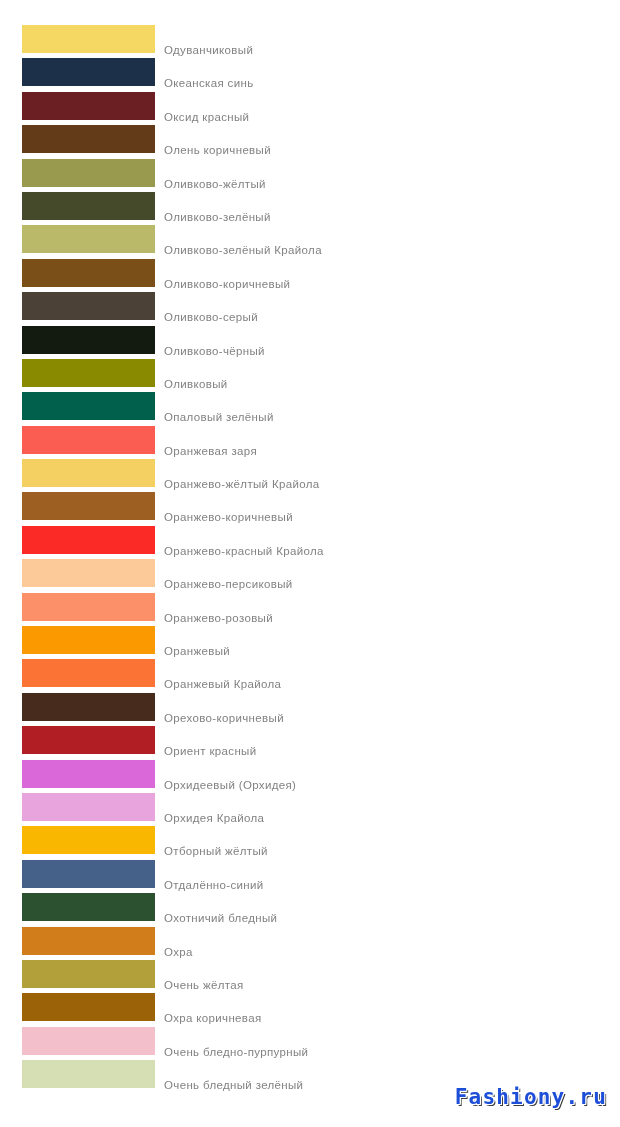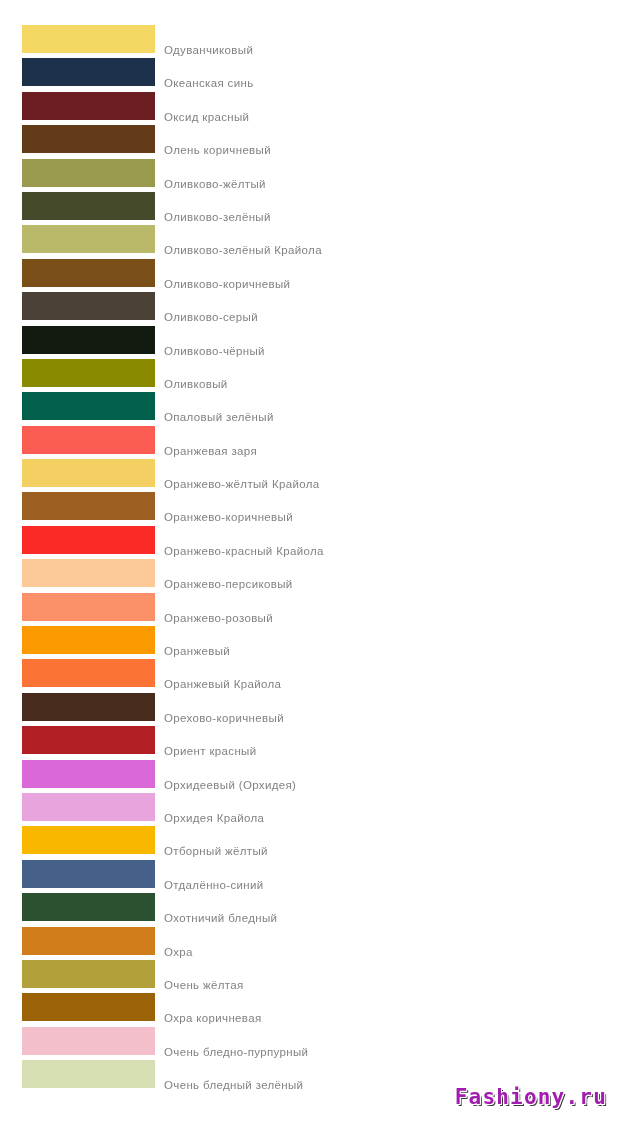--- a/index.html
+++ b/index.html
@@ -52,21 +52,21 @@
   }
 
   #watermark {
     position: absolute;
     right: 13px;
     bottom: 18px;
     font-family: "DejaVu Sans Mono", "Liberation Mono", monospace;
     font-size: 21px;
     font-weight: bold;
     letter-spacing: 1.2px;
-    color: #a21caf;
+    color: #1d4ed8;
     text-shadow:
        1px 0 0 #ffffff, -1px 0 0 #ffffff,
        0 1px 0 #ffffff, 0 -1px 0 #ffffff,
        1px 1px 0 #ffffff, -1px -1px 0 #ffffff,
        1px -1px 0 #ffffff, -1px 1px 0 #ffffff,
        2px 2px 0 #3d3d3d;
     user-select: none;
   }
 </style>
 </head>

